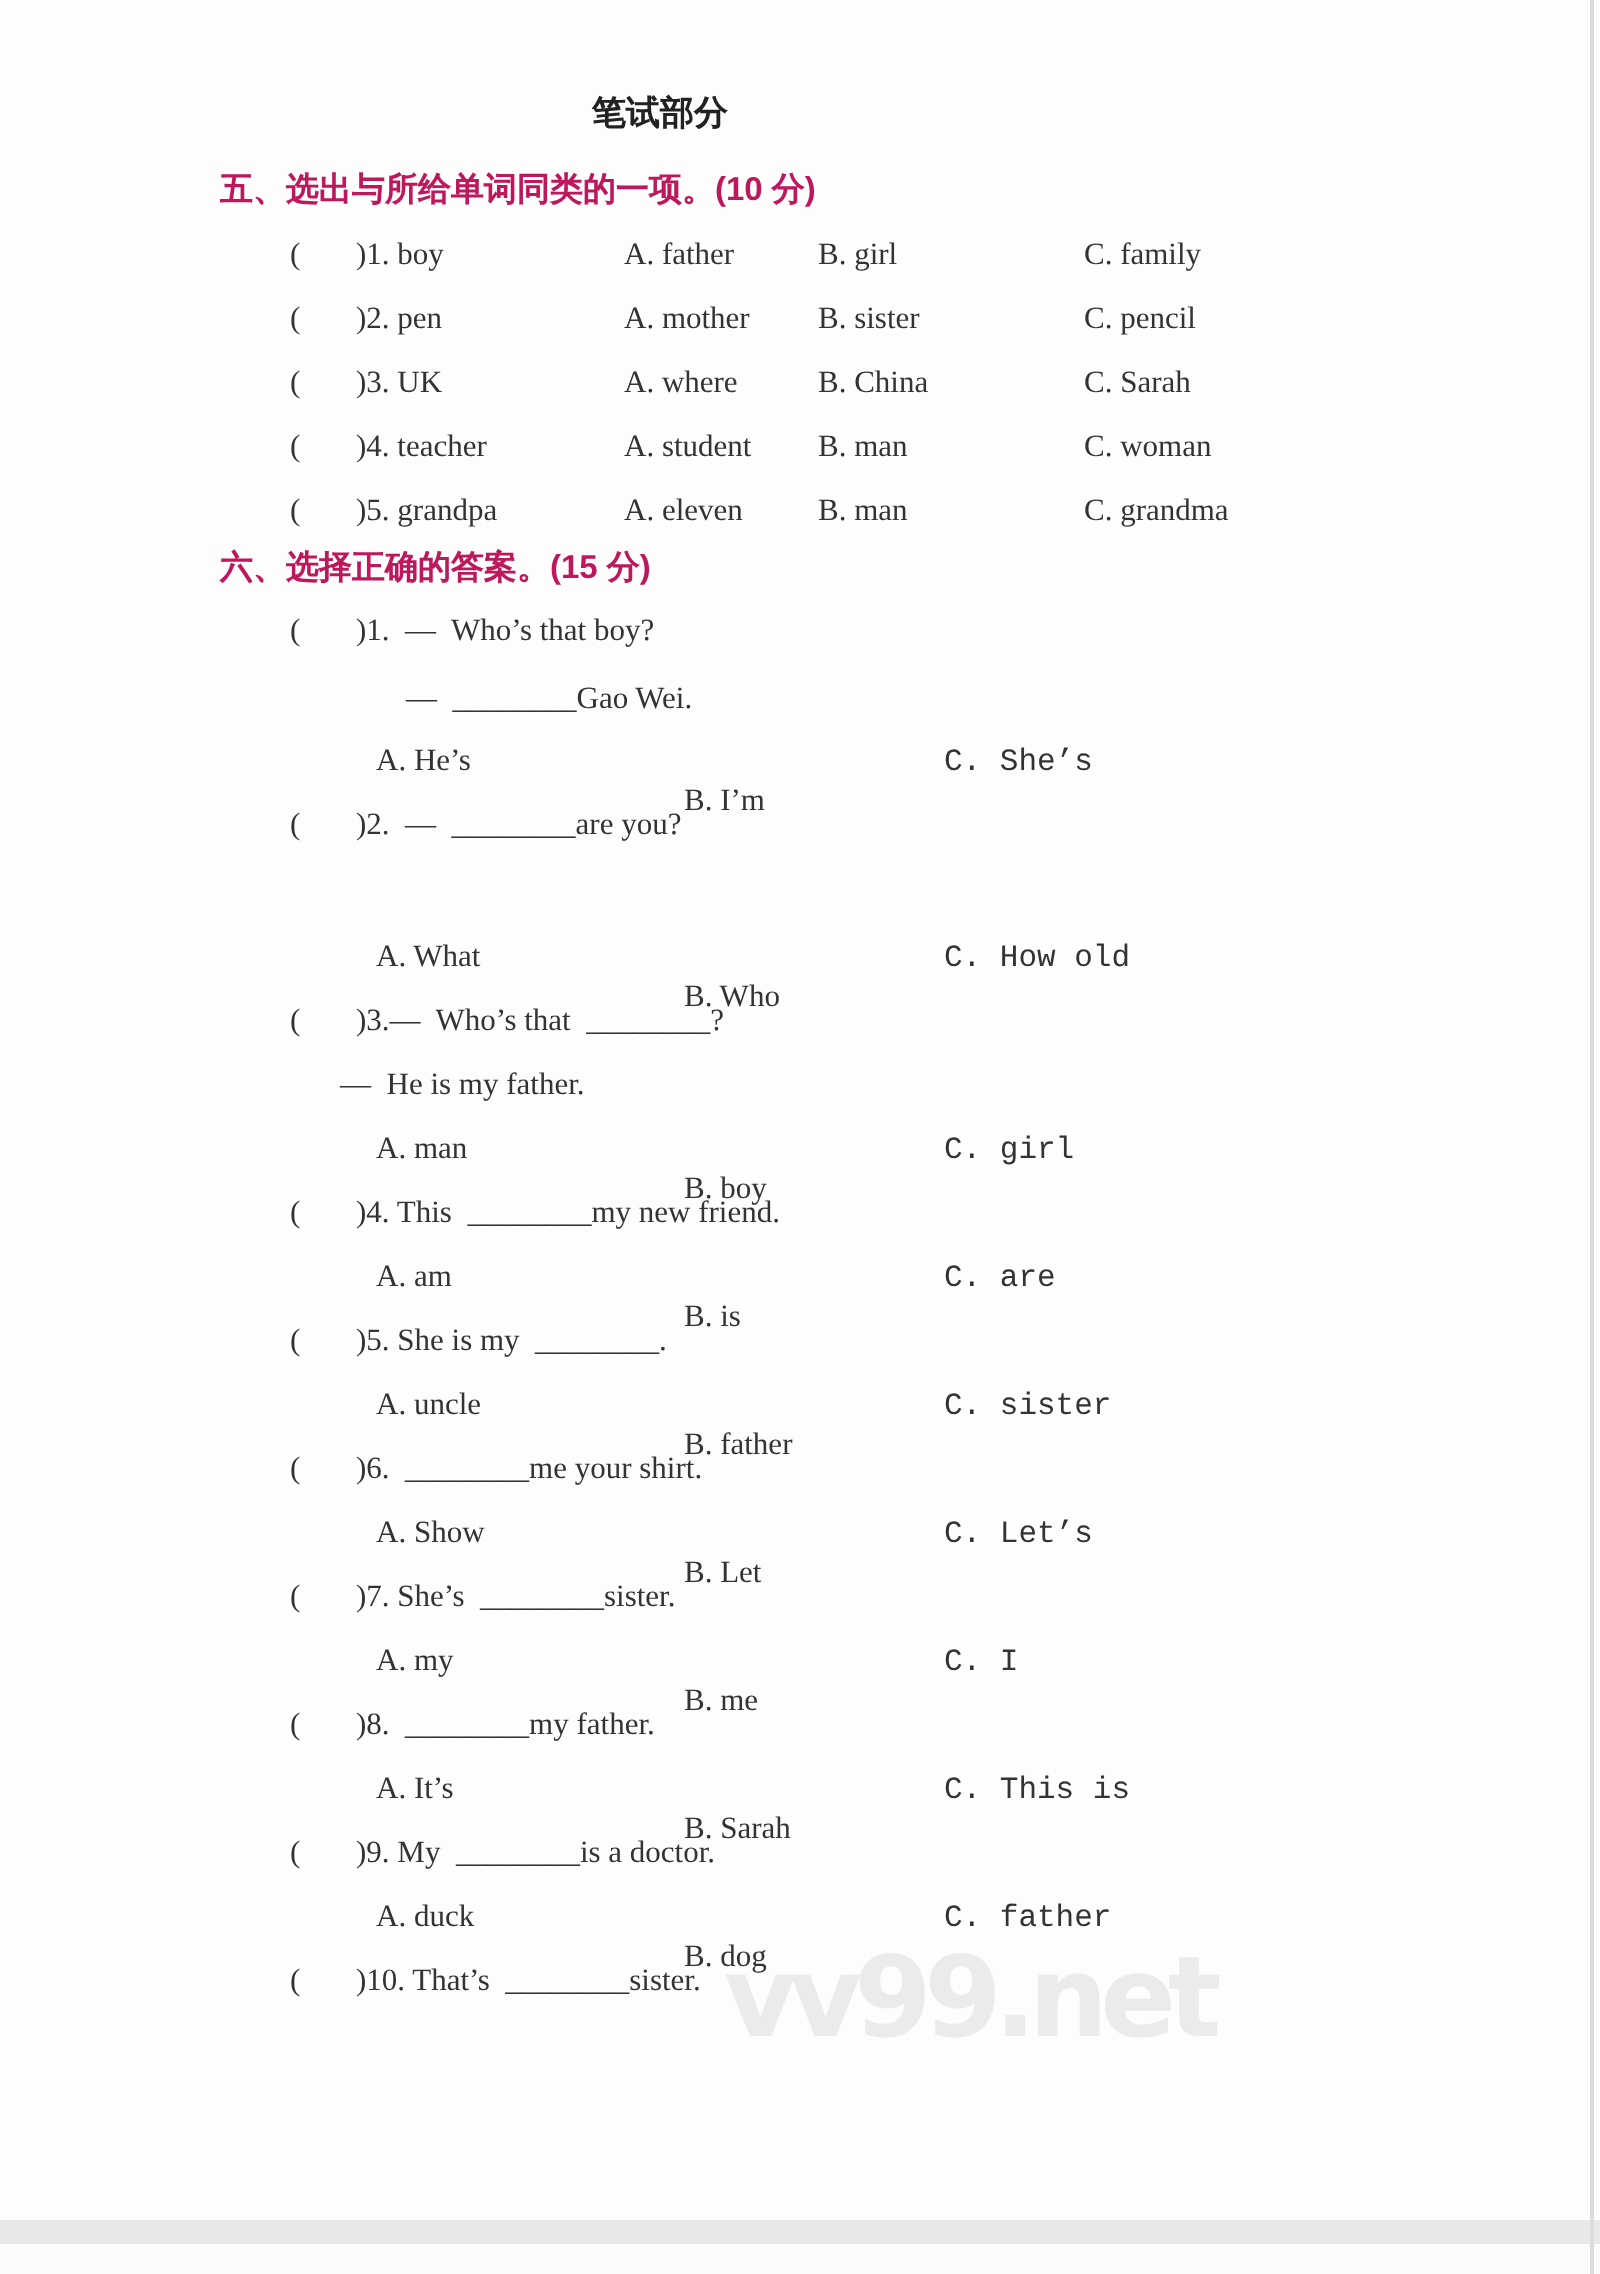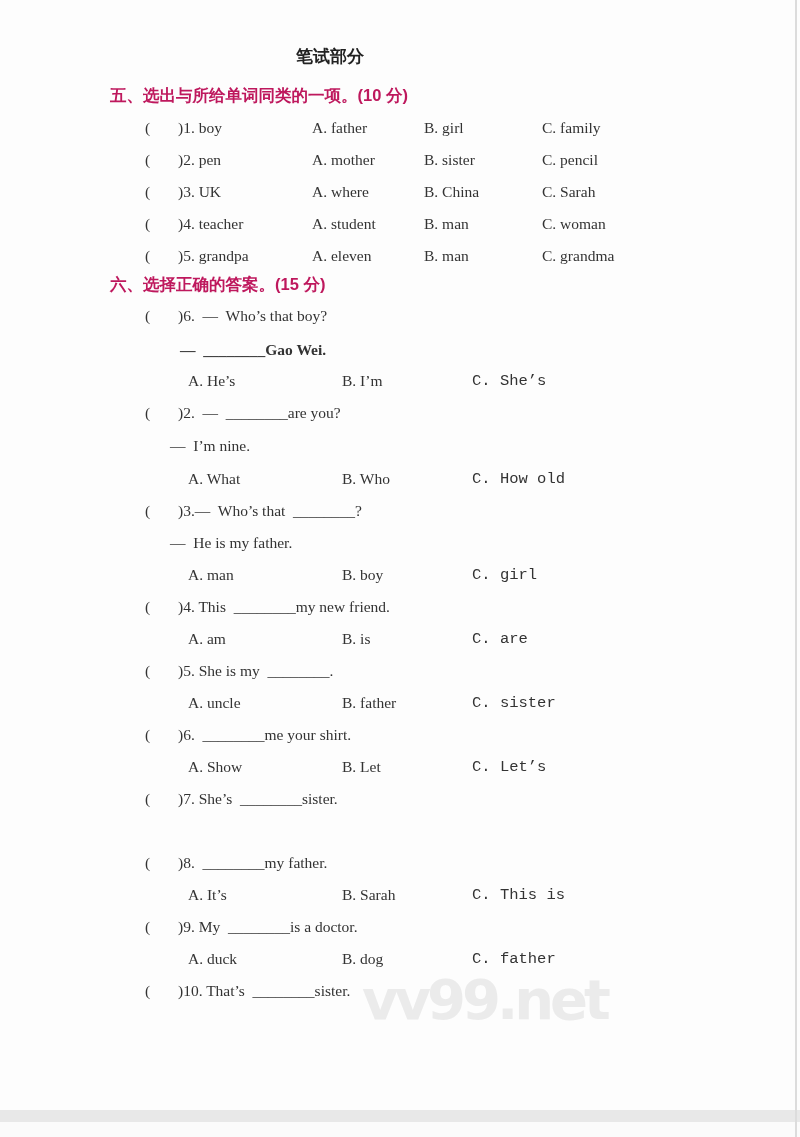--- a/index.html
+++ b/index.html
@@ -9,23 +9,23 @@
         font-size:15.5px;color:#333;z-index:2;}
   .line span{position:absolute;white-space:pre;}
   .title-line{text-align:center;font-family:"Liberation Sans",sans-serif;
         font-weight:bold;font-size:17px;color:#222;}
   .title-line span{position:static;}
   .sec-head{font-family:"Liberation Sans",sans-serif;font-weight:bold;
         font-size:16.5px;color:#be185d;}
   .sec-head .h{left:110px;}
   .paren{left:145px;}
   .qlabel{left:178px;}
-  .oa5{left:312px;} .ob5{left:424px;} .oc5{left:542px;}
-  .oa6{left:188px;} .ob6{left:342px;} .oc6{left:472px;font-family:Liberation Mono, monospace;}
-  .l2a{left:180px;font-weight:bold;} .l2b{left:170px;}
+  .oa5{left:312px;} .ob5{left:409px;} .oc5{left:542px;}
+  .oa6{left:188px;} .ob6{left:342px;margin-top:20px;} .oc6{left:472px;font-family:Liberation Mono, monospace;}
+  .l2a{left:203px;} .l2b{left:170px;}
   .watermark{position:absolute;left:362px;top:972px;z-index:1;
         font-family:"DejaVu Sans",sans-serif;font-weight:bold;font-size:56px;
         line-height:1;color:#ebebeb;letter-spacing:-4px;}
   .page-gap-band{position:absolute;left:0;top:1110px;width:800px;height:12px;
         background:#e8e8e8;z-index:3;}
   .next-page-strip{position:absolute;left:0;top:1122px;width:800px;height:15px;
         background:#fbfbfb;z-index:3;}
   .right-border{position:absolute;left:795px;top:0;width:2px;height:1137px;
         background:#dcdcdc;z-index:4;}
 </style>
@@ -79,37 +79,34 @@
     <span class="ob5">B. man</span>
     <span class="oc5">C. grandma</span>
   </div>
 
   <div class="line sec-head" style="top:268px">
     <span class="h"><span style="position:static">六、选择正确的答案。</span><span style="position:static">(15 分)</span></span>
   </div>
 
   <div class="line" style="top:300px">
     <span class="paren">(</span>
-    <span class="qlabel">)6.  —  Who’s that boy?</span>
+    <span class="qlabel">)1.  —  Who’s that boy?</span>
   </div>
   <div class="line" style="top:334px">
     <span class="l2a">—  ________Gao Wei.</span>
   </div>
   <div class="line" style="top:365px">
     <span class="oa6">A. He’s</span>
     <span class="ob6">B. I’m</span>
     <span class="oc6">C. She’s</span>
   </div>
 
   <div class="line" style="top:397px">
     <span class="paren">(</span>
     <span class="qlabel">)2.  —  ________are you?</span>
-  </div>
-  <div class="line" style="top:430px">
-    <span class="l2b">—  I’m nine.</span>
   </div>
   <div class="line" style="top:463px">
     <span class="oa6">A. What</span>
     <span class="ob6">B. Who</span>
     <span class="oc6">C. How old</span>
   </div>
 
   <div class="line" style="top:495px">
     <span class="paren">(</span>
     <span class="qlabel">)3.—  Who’s that  ________?</span>
@@ -150,20 +147,25 @@
   <div class="line" style="top:751px">
     <span class="oa6">A. Show</span>
     <span class="ob6">B. Let</span>
     <span class="oc6">C. Let’s</span>
   </div>
 
   <div class="line" style="top:783px">
     <span class="paren">(</span>
     <span class="qlabel">)7. She’s  ________sister.</span>
   </div>
+  <div class="line" style="top:815px">
+    <span class="oa6">A. my</span>
+    <span class="ob6">B. me</span>
+    <span class="oc6">C. I</span>
+  </div>
 
   <div class="line" style="top:847px">
     <span class="paren">(</span>
     <span class="qlabel">)8.  ________my father.</span>
   </div>
   <div class="line" style="top:879px">
     <span class="oa6">A. It’s</span>
     <span class="ob6">B. Sarah</span>
     <span class="oc6">C. This is</span>
   </div>

